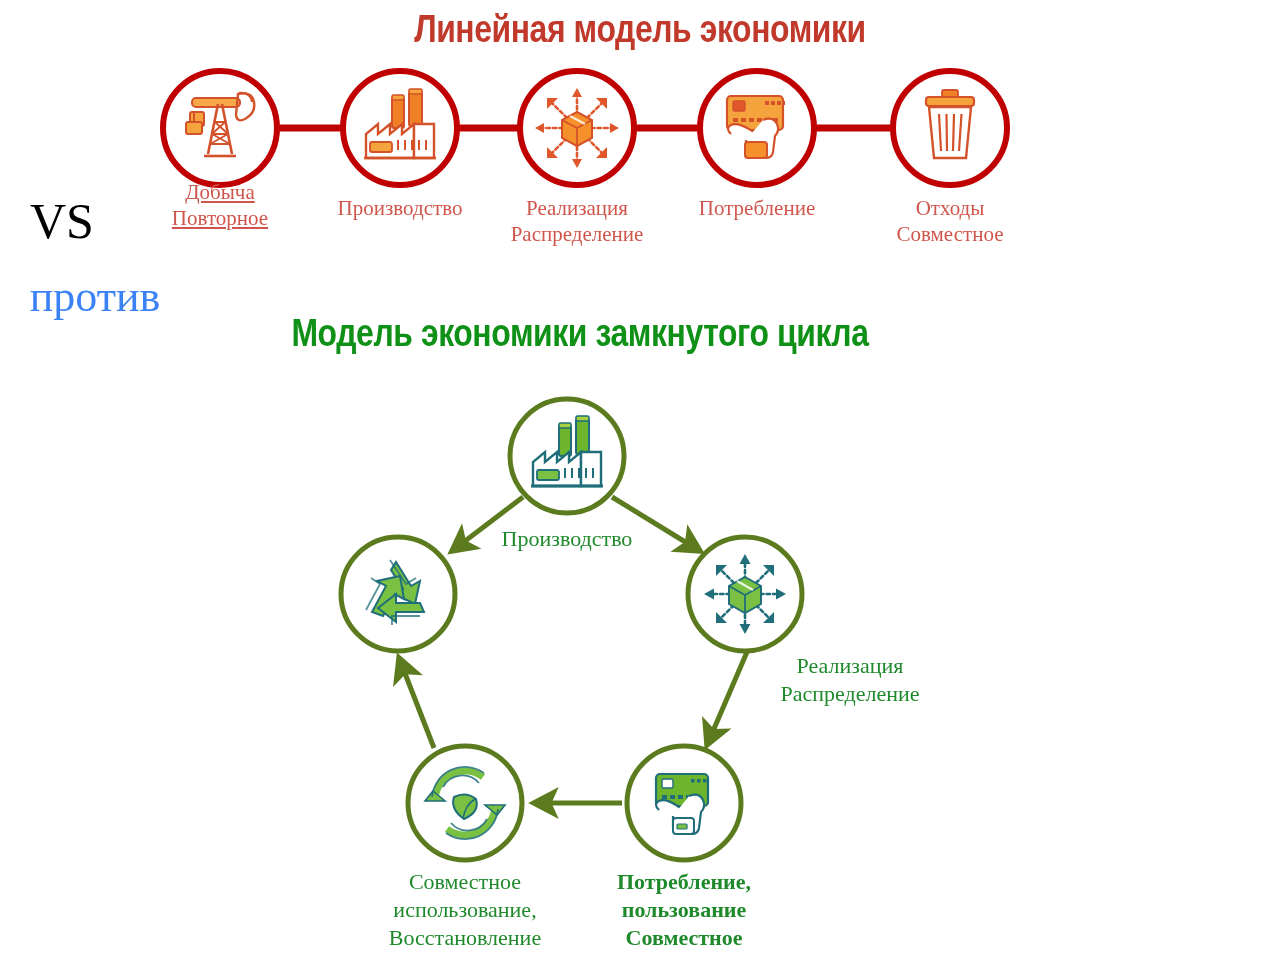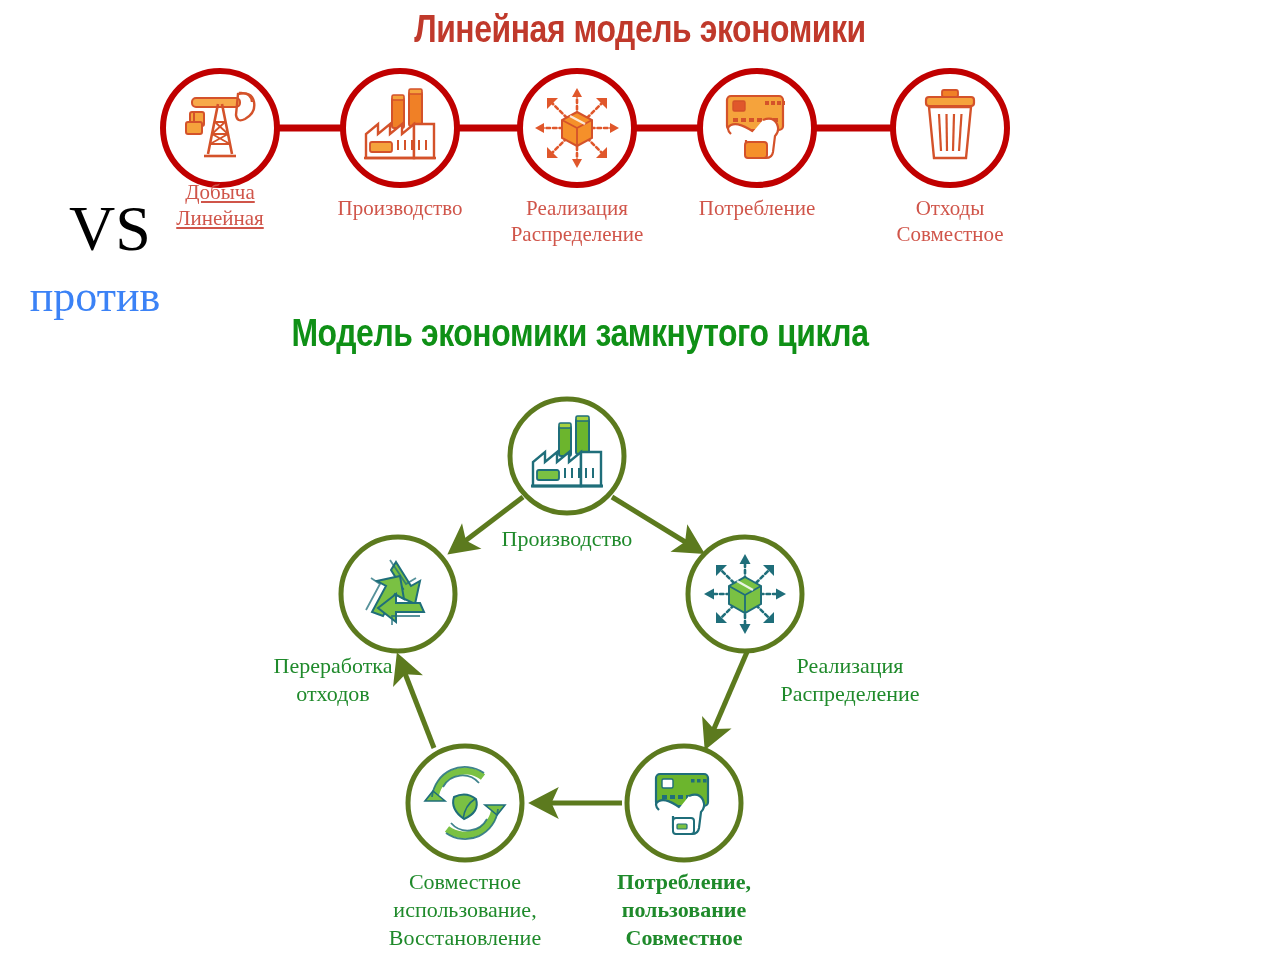--- a/index.html
+++ b/index.html
@@ -49,22 +49,22 @@
     color: #0f9016;
     transform: scaleX(0.84);
     transform-origin: center top;
     white-space: nowrap;
   }
 
   
   .vs-word {
     left: 30px; top: 195px;
     width: 160px;
-    text-align: center;
-    font-size: 64px;
+    text-align: left;
+    font-size: 50px;
     color: #000000;
     line-height: 1.05;
   }
   .vs-protiv {
     left: 0px; top: 274px;
     width: 190px;
     text-align: center;
     font-size: 44px;
     color: #3b82f6;
     line-height: 1.05;
@@ -230,21 +230,21 @@
     <g>
         <use href="#card-hand-orange" x="757" y="124"></use>
       </g>
     <g>
         <use href="#trash-orange" x="950" y="126"></use>
       </g>
   </svg>
 
   <div class="abs lin-label" style="left:120px; top:180px; width:200px;text-decoration:underline;">
     <div>Добыча</div>
-    <div>Линейная</div>
+    <div>Повторное</div>
   </div>
   <div class="abs lin-label" style="left:290px; top:196px; width:220px;">
     <div>Производство</div>
   </div>
   <div class="abs lin-label" style="left:467px; top:196px; width:220px;">
     <div>Реализация</div>
     <div>Распределение</div>
   </div>
   <div class="abs lin-label" style="left:652px; top:196px; width:210px;text-align:center;">
     <div>Потребление</div>
@@ -407,18 +407,14 @@
     <div>пользование</div>
     <div>Совместное</div>
   </div>
 
   <div class="abs cyc-label" style="left:365px; top:868px; width:200px;">
     <div>Совместное</div>
     <div>использование,</div>
     <div>Восстановление</div>
   </div>
 
-  <div class="abs cyc-label" style="left:233px; top:652px; width:200px;">
-    <div>Переработка</div>
-    <div>отходов</div>
-  </div>
 
 </div>
 
 </body></html>

